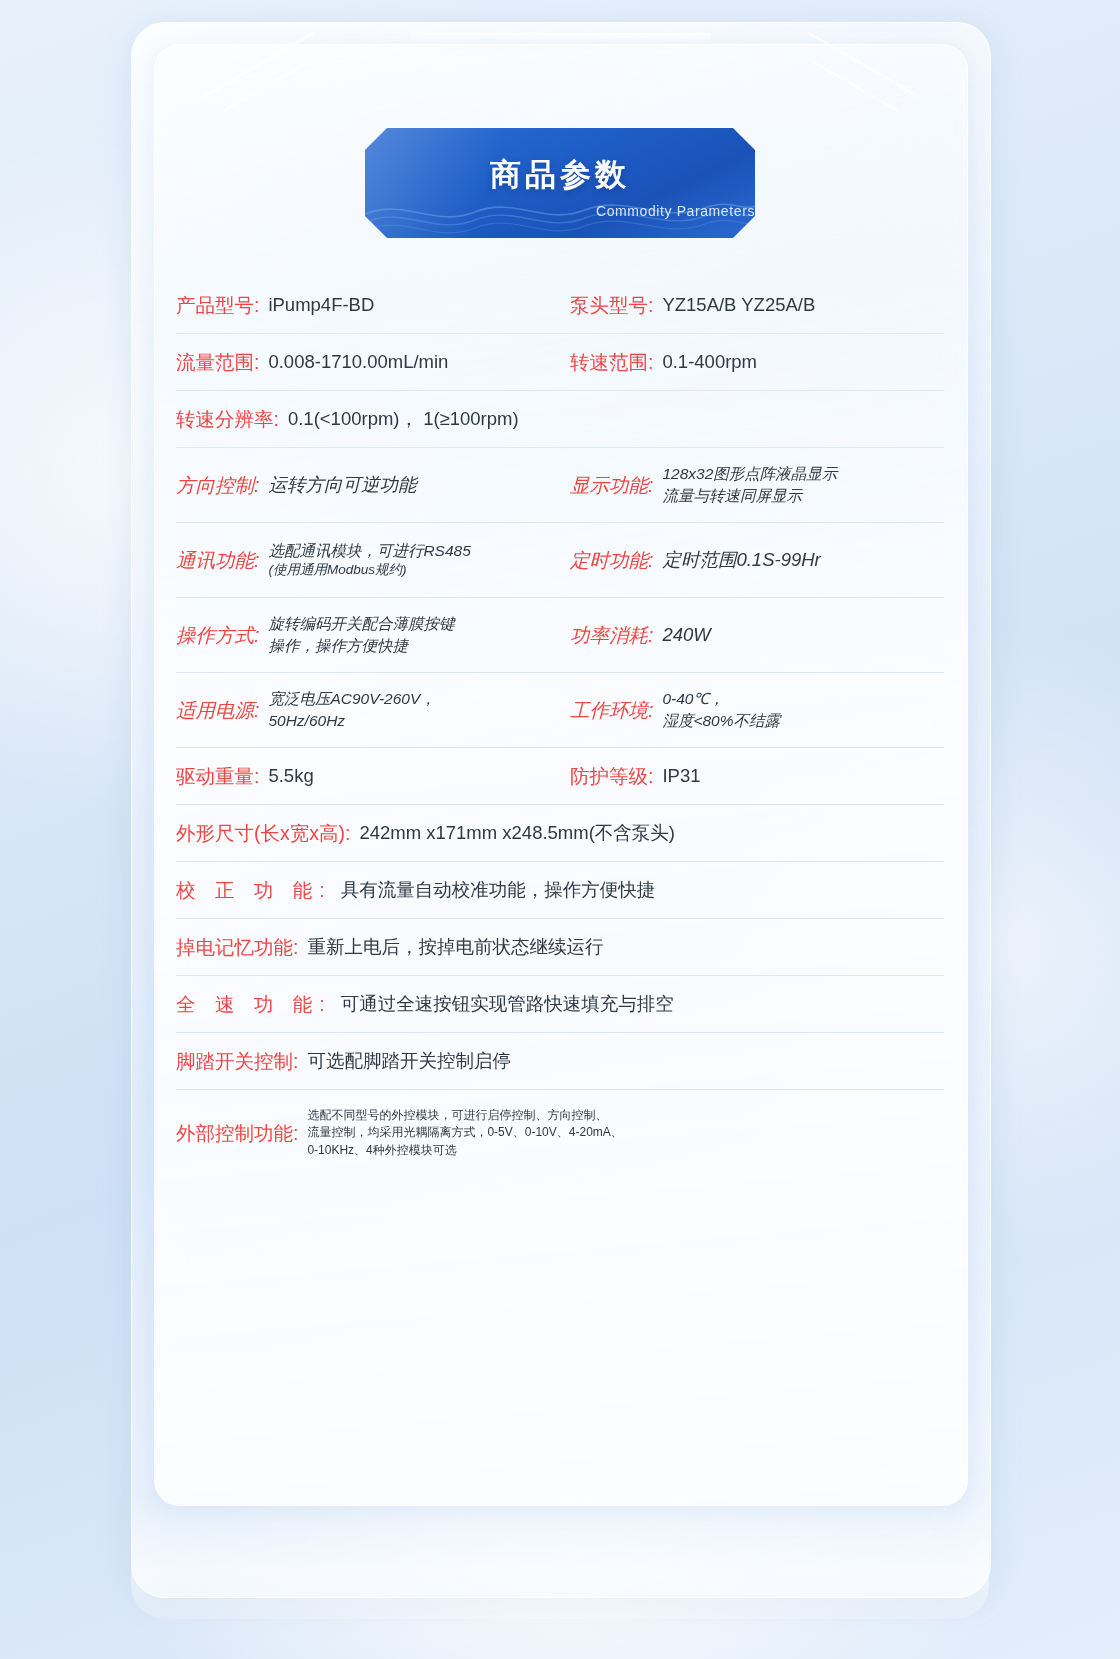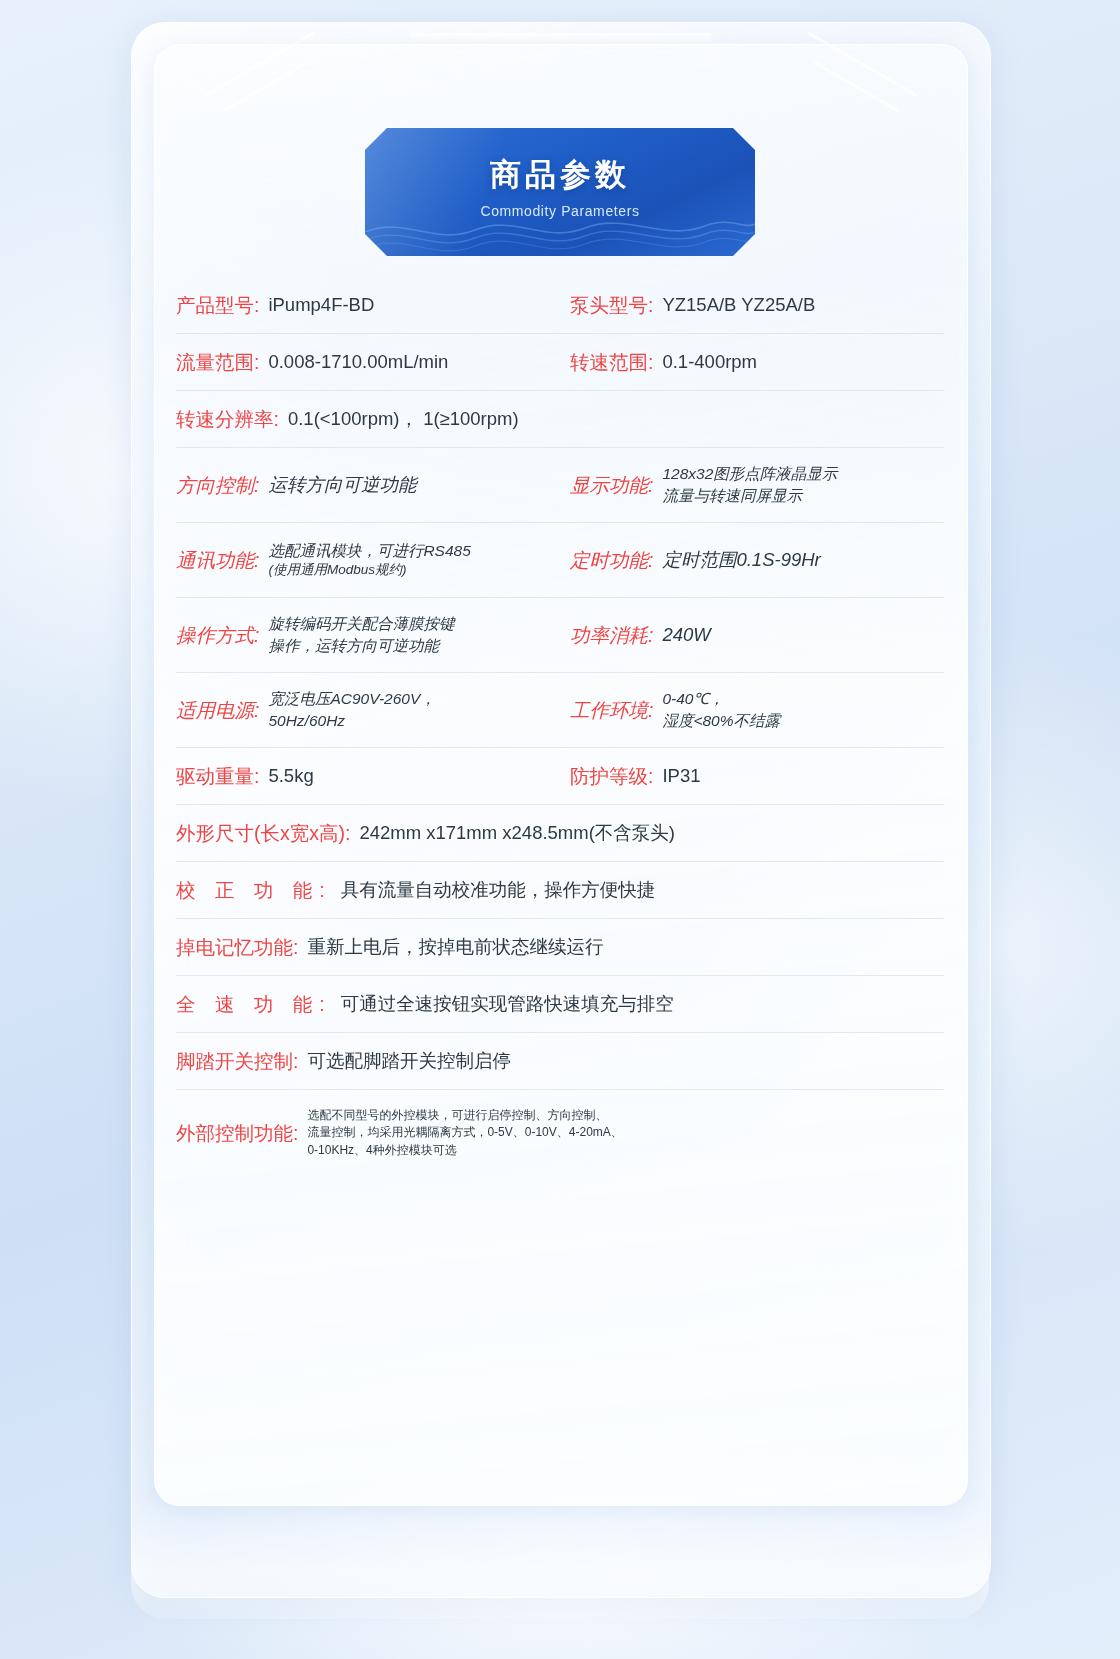--- a/index.html
+++ b/index.html
@@ -82,21 +82,21 @@
     box-shadow: 0 4px 22px rgba(130,165,215,0.13);
   }
 
   
   .title-badge {
     position: absolute;
     left: 50%;
     transform: translateX(-50%);
     top: 128px;
     width: 390px;
-    height: 128px;
+    height: 110px;
     background: linear-gradient(155deg, #2f6fd4 0%, #1f5fc8 38%, #1b52b8 70%, #2a6ad1 100%);
     clip-path: polygon(22px 0, calc(100% - 22px) 0, 100% 22px, 100% calc(100% - 22px), calc(100% - 22px) 100%, 22px 100%, 0 calc(100% - 22px), 0 22px);
     box-shadow: 0 10px 26px rgba(31,95,200,0.32);
     overflow: hidden;
   }
   .title-badge .wave {
     position: absolute;
     left: 0; right: 0; bottom: 0;
     height: 54px;
     opacity: 0.55;
@@ -115,21 +115,21 @@
     text-align: center;
     color: #ffffff;
     font-size: 31px;
     font-weight: bold;
     letter-spacing: 4px;
     padding-top: 26px;
     text-shadow: 0 2px 6px rgba(10,40,95,0.35);
   }
   .title-en {
     position: relative;
-    text-align: center;
+    text-align: right;
     color: #d9e7fb;
     font-size: 14px;
     letter-spacing: 0.6px;
     padding-top: 7px;
   }
 
   
   .table {
     position: absolute;
     left: 176px;
@@ -272,21 +272,21 @@
       <span class="label">定时功能:</span>
       <span class="value value-big">定时范围0.1S-99Hr</span>
     </div>
   </div>
 
   <div class="row row-tall">
     <div class="cell half">
       <span class="label">操作方式:</span>
       <span class="value small">
         <span class="value-wrap">旋转编码开关配合薄膜按键</span>
-        <span class="value-wrap">操作，运转方向可逆功能</span>
+        <span class="value-wrap">操作，操作方便快捷</span>
       </span>
     </div>
     <div class="cell half col2">
       <span class="label">功率消耗:</span>
       <span class="value value-big">240W</span>
     </div>
   </div>
 
   <div class="row row-tall">
     <div class="cell half">

